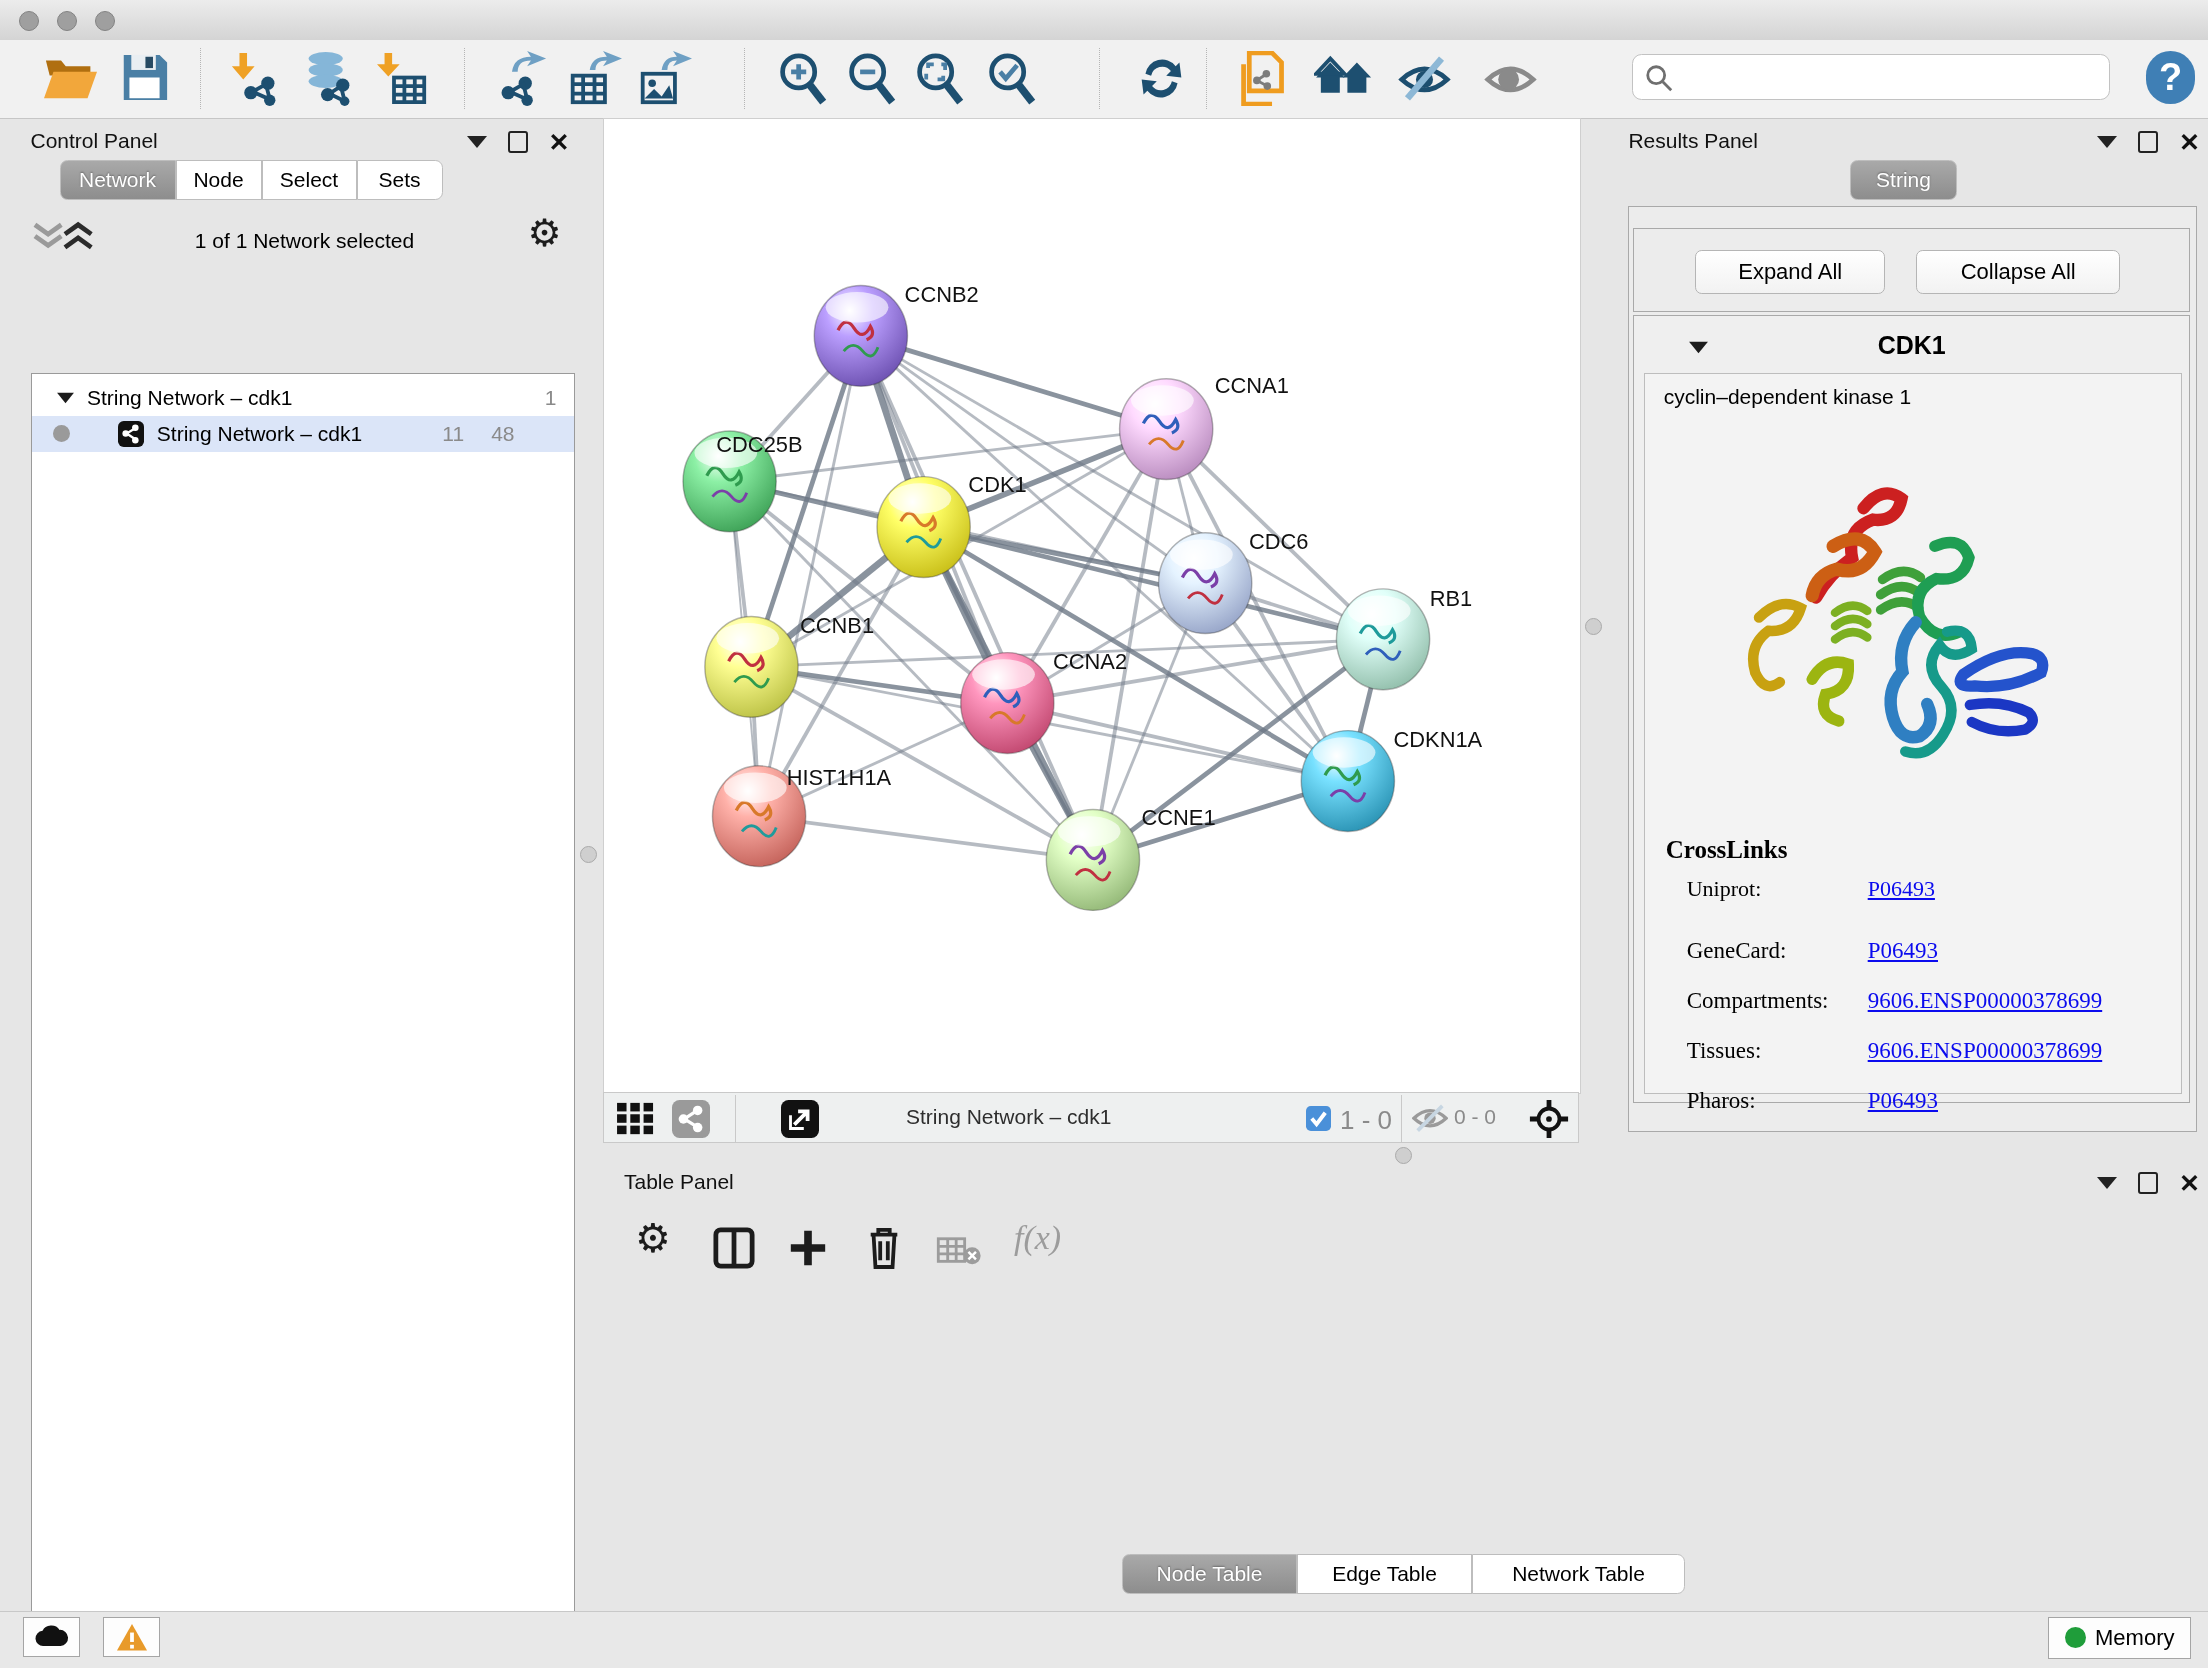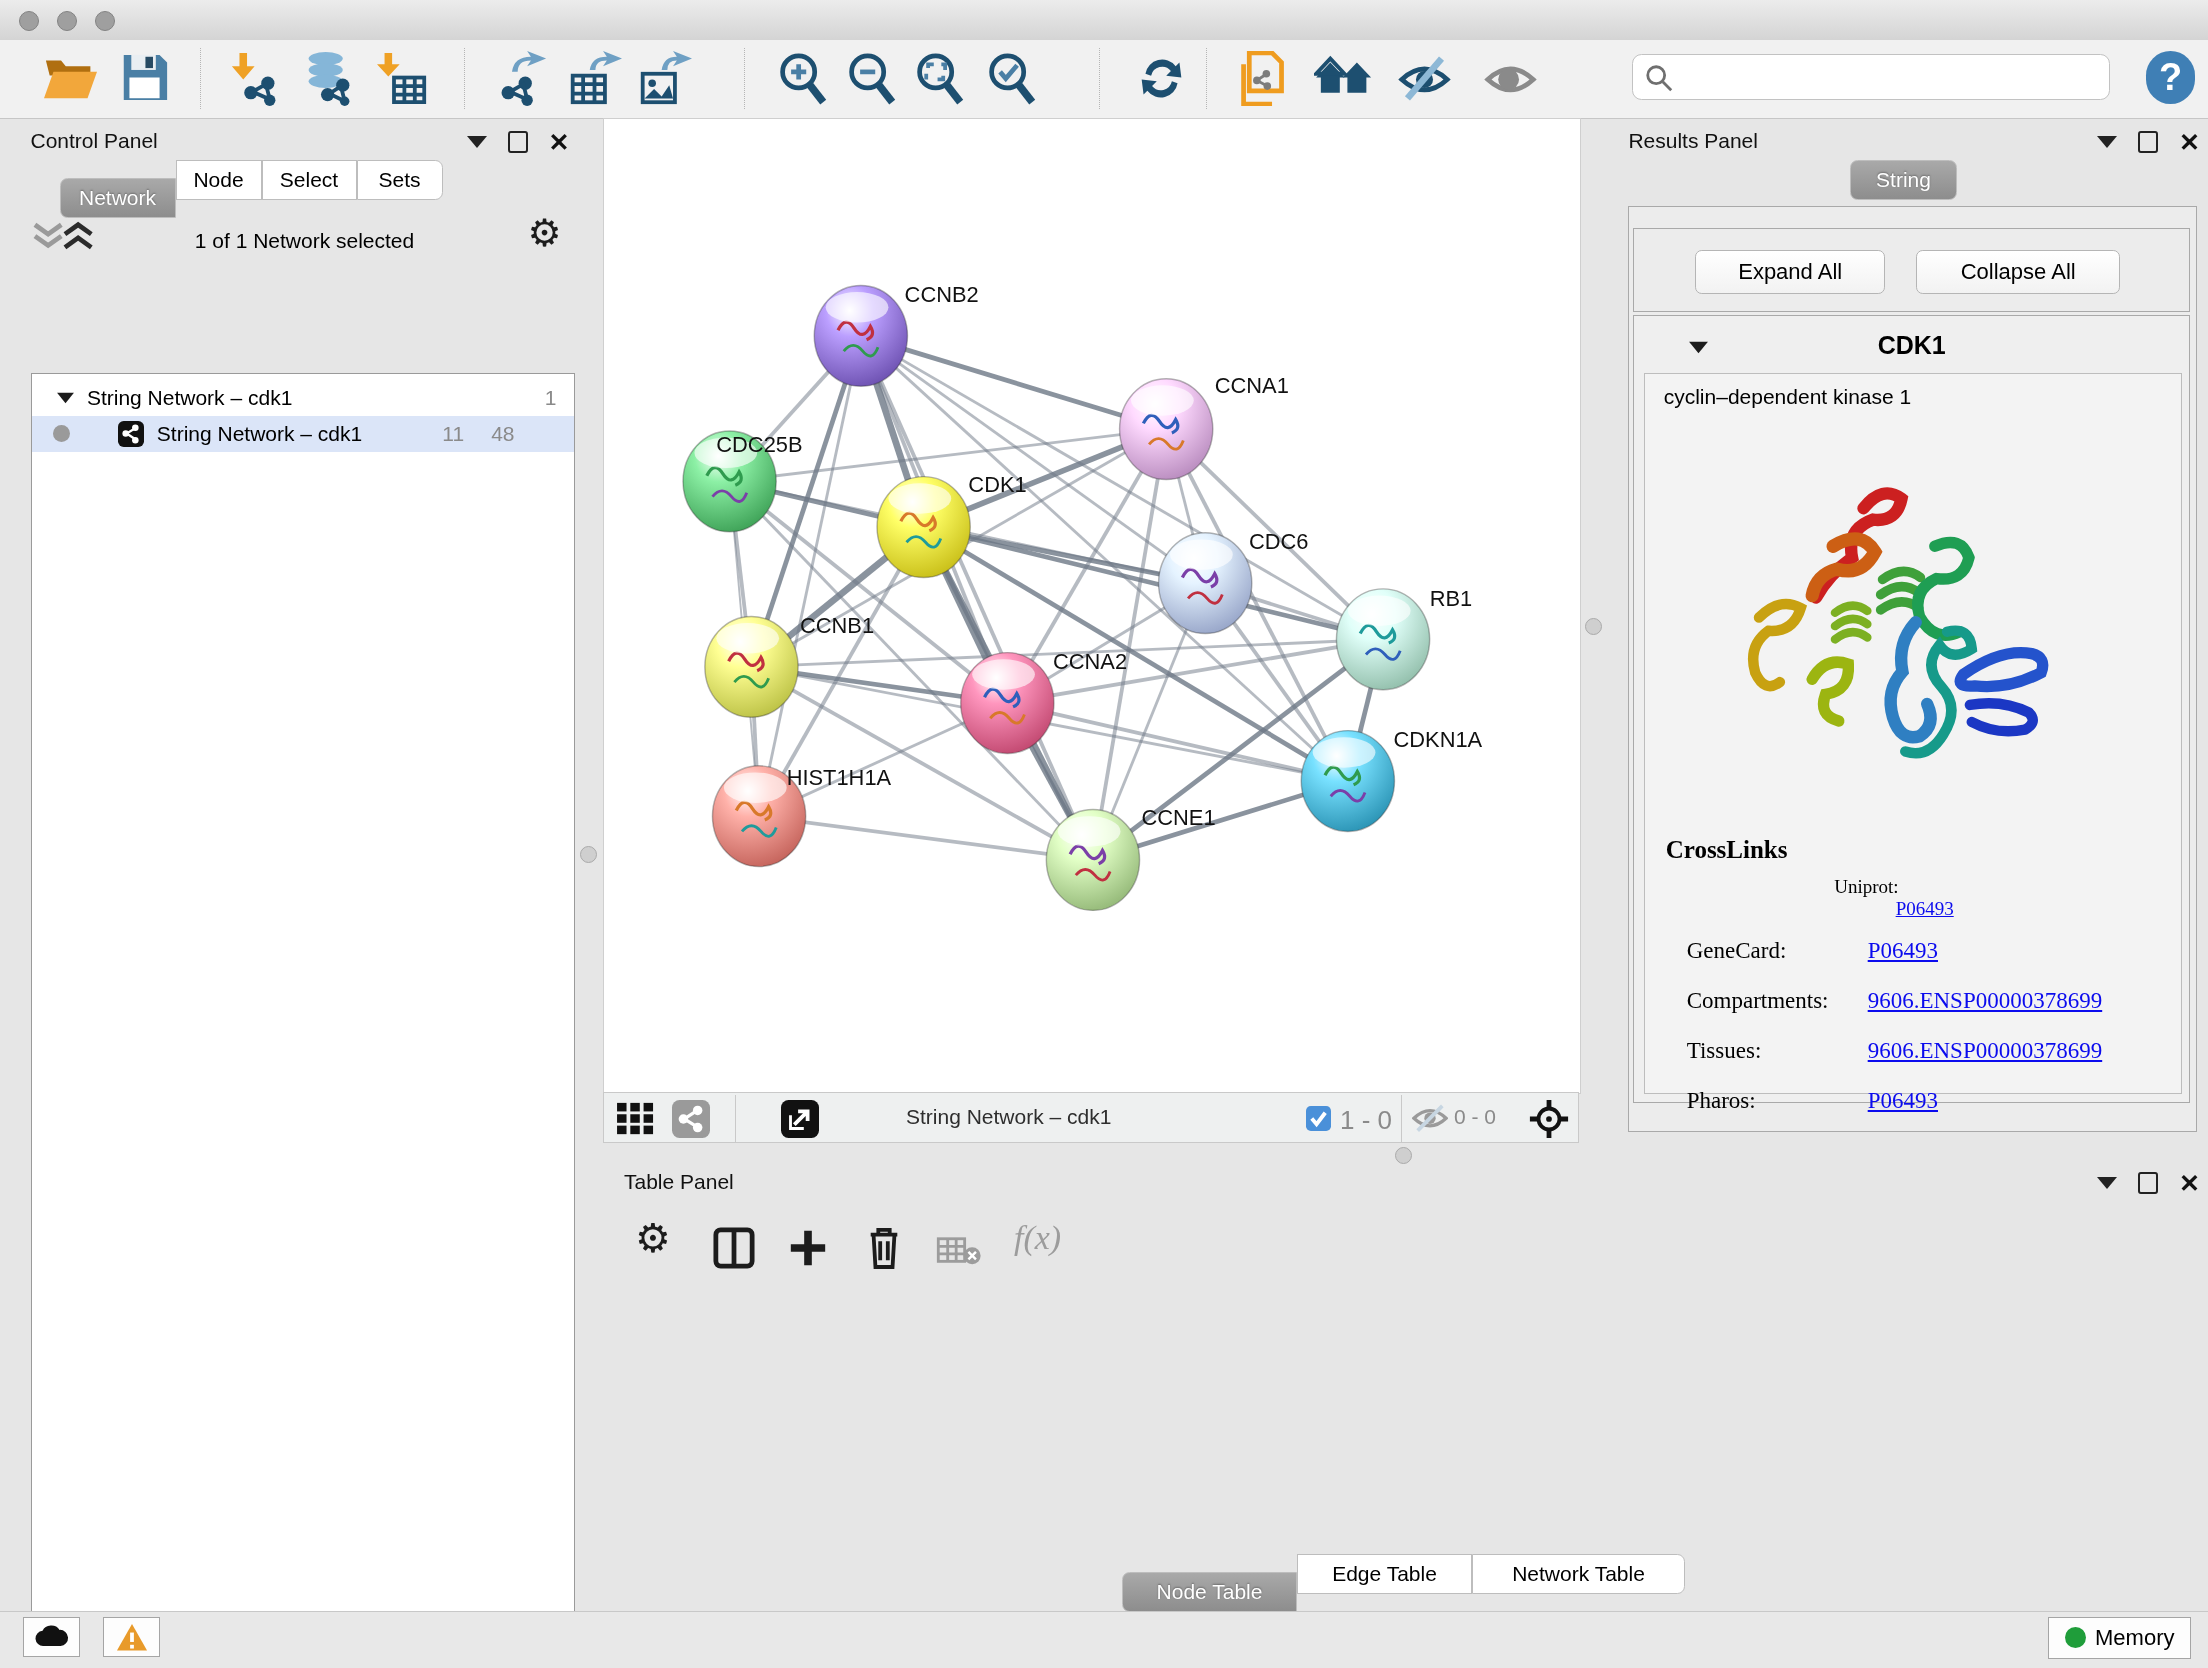--- a/index.html
+++ b/index.html
@@ -18,21 +18,21 @@
   .help-btn{left:2146px;top:11.4px;width:49px;height:53px;background:#3f7fb5;border-radius:50%/46%;
     color:#fff;font-size:38px;font-weight:bold;text-align:center;line-height:53px;}
   
   .panel-title{font-size:21px;color:#111;}
   .winctl{display:flex;gap:21px;align-items:center;}
   .winctl .tri{width:0;height:0;border-left:10.5px solid transparent;border-right:10.5px solid transparent;border-top:12.4px solid #222;}
   .winctl .flt{width:16px;height:18px;border:2.9px solid #222;border-radius:2.9px;}
   .winctl .cls{font-size:25px;font-weight:bold;color:#111;line-height:19px;}
   .tab{height:40px;box-sizing:border-box;border:1px solid #bdbdbd;background:#fff;color:#000;
     font-size:21px;display:flex;align-items:center;justify-content:center;}
-  .tab.first{border-radius:7.6px 0 0 7.6px;margin-top:18px;}
+  .tab.first{border-radius:7.6px 0 0 7.6px;}
   .tab.last{border-radius:0 7.6px 7.6px 0;}
   .tab.active{background:linear-gradient(#a9a9a9,#8d8d8d);color:#fff;text-shadow:0 -1px 1.9px rgba(0,0,0,.35);}
   
   .tree-box{left:21px;top:255px;width:542px;height:1324px;background:#fff;border:1.9px solid #9a9a9a;}
   .tree-row{height:36px;display:flex;align-items:center;font-size:21px;color:#000;}
   .tree-row.sel{background:#dbe5f8;}
   .num{color:#8a8a8a;}
   .share-badge{width:26px;height:26px;background:#111;border-radius:5.7px;display:inline-block;position:relative;}
   
   .rbox{box-sizing:border-box;border:1.9px solid #a9a9a9;background:#ececec;}
@@ -531,21 +531,21 @@
             <path d="M170 130 q22 -16 40 -2 m-42 18 q22 -16 40 -2 m-40 18 q22 -16 40 -2" stroke="#3fa03a" stroke-width="10"></path>
             <path d="M225 95 q28 -12 36 12 q-6 26 -34 22 q-26 12 -18 40 q16 28 42 16" stroke="#1f9e53" stroke-width="12"></path>
             <path d="M238 185 q24 -6 26 18 q-22 14 -34 -4 q-18 22 2 44 q20 22 2 50 q-16 26 -40 18" stroke="#169a8a" stroke-width="11"></path>
             <path d="M205 175 q-20 22 -14 52 q-18 20 -10 48 q8 26 28 20 q18 -12 8 -34" stroke="#2f7fc2" stroke-width="13"></path>
             <path d="M255 230 q40 -28 72 -22 q16 4 10 20 q-34 18 -70 14 q-22 2 -12 -12z" stroke="#2453cc" stroke-width="12"></path>
             <path d="M262 262 q34 -6 62 8 q10 10 -4 18 q-30 6 -56 -8" stroke="#1b37c4" stroke-width="11"></path>
           </g>
         </svg>
         <span class="abs serif" style="left:21px;top:462px;font-size:25px;font-weight:bold">CrossLinks</span>
         <div class="abs" id="crosslinks" style="left:42px;top:502px;width:476px">
-            <div class="serif" style="display: flex; height: 50px; align-items: center; font-size: 19px; flex-direction: column;">
+            <div class="serif" style="display: flex; height: 50px; font-size: 22px;">
               <span style="width: 181px;">Uniprot:</span>
               <a class="xlink" href="#">P06493</a>
             </div>
             <div class="serif" style="display: flex; height: 50px; align-items: center; font-size: 23px;">
               <span style="width: 181px;">GeneCard:</span>
               <a class="xlink" href="#">P06493</a>
             </div>
             <div class="serif" style="display: flex; height: 50px; align-items: center; font-size: 23px;">
               <span style="width: 181px;">Compartments:</span>
               <a class="xlink" href="#">9606.ENSP00000378699</a>

